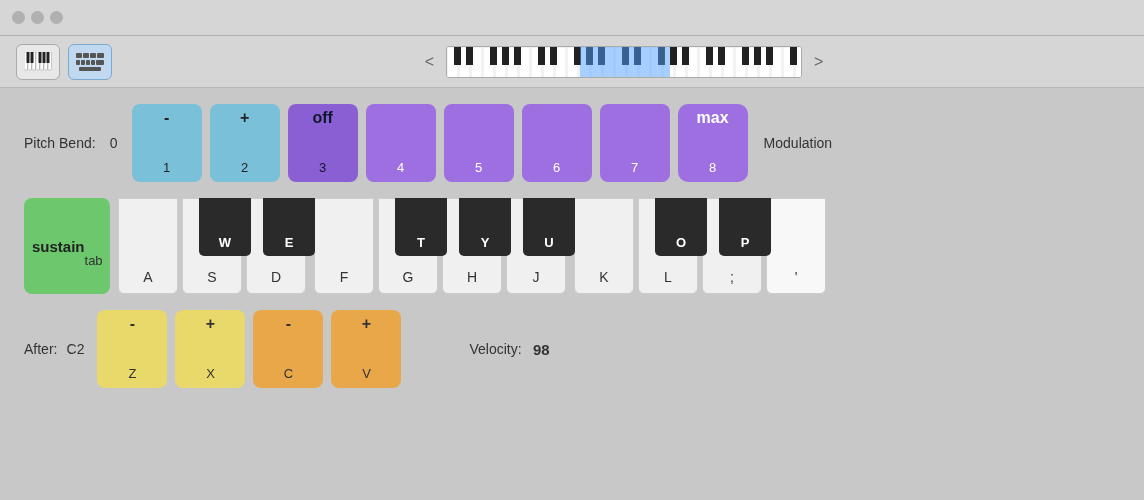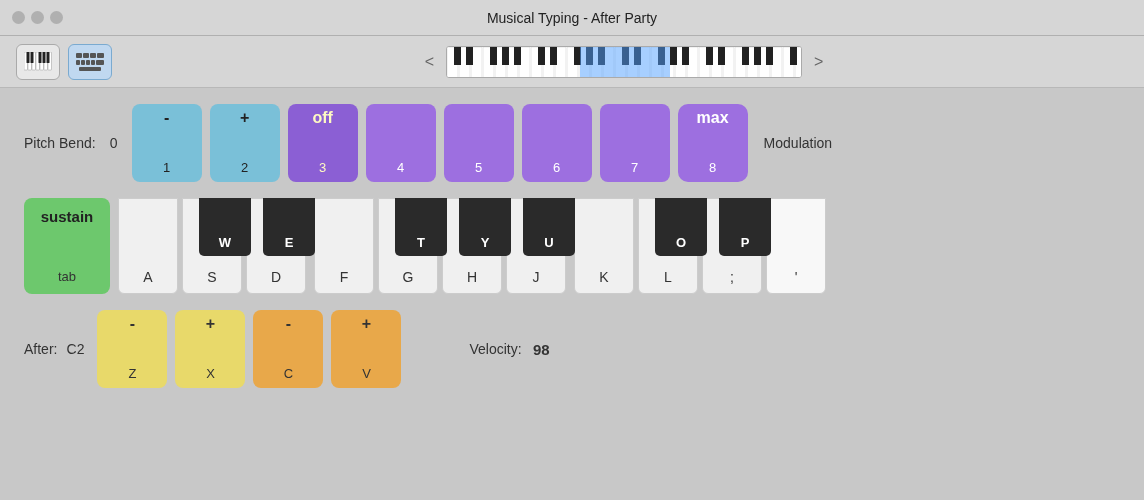--- a/index.html
+++ b/index.html
@@ -128,21 +128,21 @@
       margin-top: 2px;
     }
     
     .pb-key-blue {
       background: #7ac0d8;
       width: 70px; height: 78px;
     }
     .pb-key-purple {
       background: #8b5fd4;
       width: 70px; height: 78px;
-      color: #fef9c3;
+      color: #0f172a;
     }
     .pb-key-purple-light {
       background: #9d6fe0;
       width: 70px; height: 78px;
       color: white;
     }
     .pb-key-purple-max {
       background: #9d6fe0;
       width: 70px; height: 78px;
       color: white;
@@ -158,21 +158,20 @@
       display: flex;
       align-items: flex-end;
       gap: 0;
       margin-top: 4px;
     }
     .sustain-key {
       background: #6dc86d;
       border-radius: 8px;
       width: 86px; height: 96px;
       display: flex;
-      flex-direction: column;
       align-items: center;
       justify-content: space-between;
       padding: 10px 8px 10px;
       margin-right: 8px;
       cursor: pointer;
     }
     .sustain-key .key-top {
       font-size: 15px; font-weight: 600; color: #222;
     }
     .sustain-key .key-bottom {
@@ -234,21 +233,20 @@
   </style>
 </head>
 <body>
 
 <div id="title-bar">
   <div class="window-controls">
     <div class="window-dot"></div>
     <div class="window-dot"></div>
     <div class="window-dot"></div>
   </div>
-  <span id="title-text">Musical Typing - After Party</span>
 </div>
 
 <div id="toolbar">
 
   <div class="toolbar-btn" title="Piano View">
     <svg width="28" height="20" viewBox="0 0 28 20">
 
       <rect x="0" y="0" width="3.5" height="18" fill="white" stroke="#999" stroke-width="0.5" rx="0.5"></rect>
       <rect x="4" y="0" width="3.5" height="18" fill="white" stroke="#999" stroke-width="0.5" rx="0.5"></rect>
       <rect x="8" y="0" width="3.5" height="18" fill="white" stroke="#999" stroke-width="0.5" rx="0.5"></rect>

